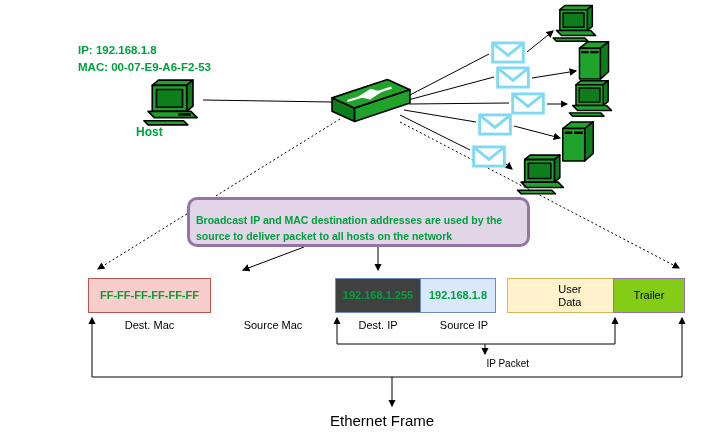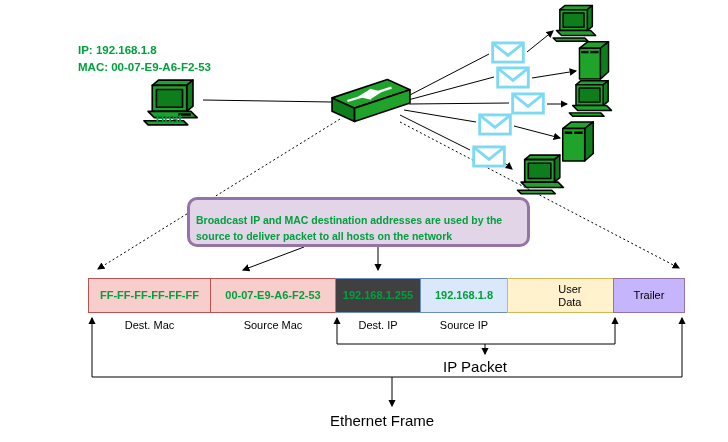--- a/index.html
+++ b/index.html
@@ -2,33 +2,33 @@
 <html><head>
 <meta charset="utf-8">
 <style>
   html,body{margin:0;padding:0;background:#fff;}
   .stage{position:relative;width:728px;height:442px;background:#fff;overflow:hidden;
          font-family:"Liberation Sans",sans-serif;border-radius:12px;}
   .connectors{position:absolute;left:0;top:0;width:728px;height:442px;}
   .icon{position:absolute;}
   .hostinfo{position:absolute;left:78px;top:42px;color:var(--green-text);
             font-weight:bold;font-size:11.5px;line-height:1.45;white-space:nowrap;}
-  .host-label{position:absolute;left:136px;top:112px;width:66px;text-align:center;
+  .host-label{position:absolute;left:136px;top:125px;width:66px;text-align:left;
               color:var(--green-text);font-weight:bold;font-size:12px;}
   .callout{position:absolute;left:187px;top:197px;width:343px;height:50px;box-sizing:border-box;
            background:var(--callout-bg);border:3px solid var(--callout-border);border-radius:10px;
            padding:12px 6px;color:var(--green-text);font-size:10.5px;font-weight:bold;line-height:1.55;}
   .cell{position:absolute;top:278px;height:35px;box-sizing:border-box;border:1px solid #999;
         display:flex;align-items:center;justify-content:center;font-size:11px;font-weight:bold;}
   .cell .cv{text-align:center;line-height:1.15;}
   .cell.plain{font-weight:normal;}
   .cv-narrow{width:42px;}
   .flabel{position:absolute;top:319px;font-size:11px;color:#000;text-align:center;}
-  .ip-packet{position:absolute;left:443px;top:358px;width:86px;text-align:left;
-             font-size:15px;color:#000;}
+  .ip-packet{position:absolute;left:443px;top:358px;width:86px;text-align:right;
+             font-size:10px;color:#000;}
   .eth-frame{position:absolute;left:330px;top:412px;width:134px;text-align:left;
              font-size:15px;color:#000;}
 </style>
 </head>
 <body>
 
 <div class="stage" style="--green-text: #00A03C; --icon-green: #1FA32B; --icon-green-dark: #0E7E1D; --env-cyan: #7EDAF3; --callout-bg: #E1D5E7; --callout-border: #9673A6;">
 
   <svg class="connectors" width="728" height="442" viewBox="0 0 728 442">
     <defs>
@@ -170,33 +170,30 @@
     </g>
   </svg>
 
   <div class="callout">
     <span>Broadcast IP and MAC destination addresses are used by the source to deliver packet to all hosts on the network</span>
   </div>
 
   <div class="cell" style="left: 88px; width: 123px; background: rgb(248, 206, 204); border-color: rgb(184, 84, 80);">
     <span class="cv" style="color: rgb(0, 160, 60);">FF-FF-FF-FF-FF-FF</span>
   </div>
-  <div class="cell" style="left: 210px; width: 126px; background: rgb(248, 206, 204); border-color: rgb(184, 84, 80);">
-    <span class="cv" style="color: rgb(0, 160, 60);">00-07-E9-A6-F2-53</span>
-  </div>
   <div class="cell" style="left: 335px; width: 86px; background: #404040; border-color: rgb(108, 142, 191);">
     <span class="cv" style="color: rgb(0, 160, 60);">192.168.1.255</span>
   </div>
-  <div class="cell" style="left: 420px; width: 88px; background: rgb(218, 232, 252); border-color: rgb(108, 142, 191);">
+  <div class="cell" style="left: 420px; width: 76px; background: rgb(218, 232, 252); border-color: rgb(108, 142, 191);">
     <span class="cv" style="color: rgb(0, 160, 60);">192.168.1.8</span>
   </div>
   <div class="cell plain" style="left: 507px; width: 107px; background: rgb(255, 242, 204); border-color: rgb(214, 182, 86);">
     <span class="cv cv-narrow" style="color: rgb(0, 0, 0); text-align: right;">User Data</span>
   </div>
-  <div class="cell plain" style="left: 613px; width: 72px; background: #c4b5fd; border-color: rgb(150, 115, 166);">
+  <div class="cell plain" style="left: 613px; width: 72px; background: #84cc16; border-color: rgb(150, 115, 166);">
     <span class="cv" style="color: rgb(0, 0, 0);">Trailer</span>
   </div>
 
   <div class="flabel" style="left:88px;width:123px">Dest. Mac</div>
   <div class="flabel" style="left:210px;width:126px">Source Mac</div>
   <div class="flabel" style="left:335px;width:86px">Dest. IP</div>
   <div class="flabel" style="left:420px;width:88px">Source IP</div>
 
   <div class="ip-packet">IP Packet</div>
   <div class="eth-frame">Ethernet Frame</div>

